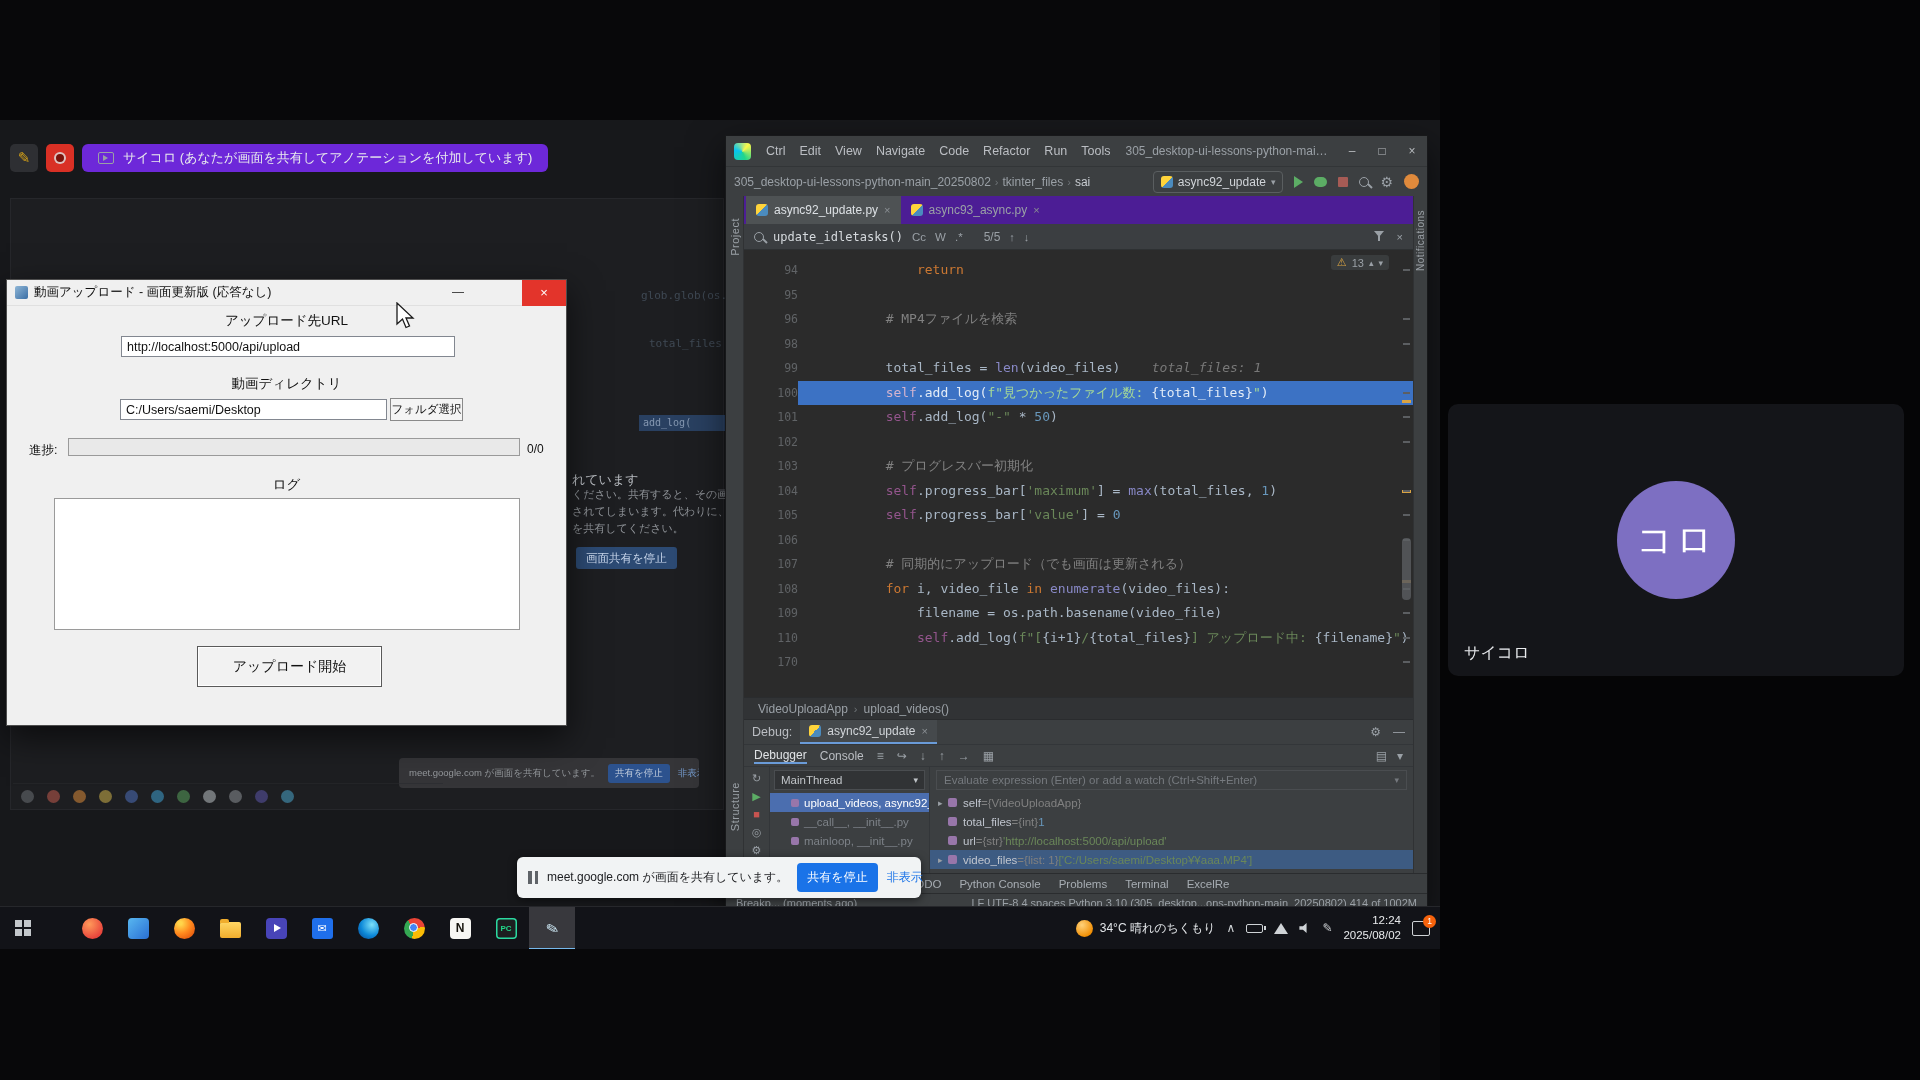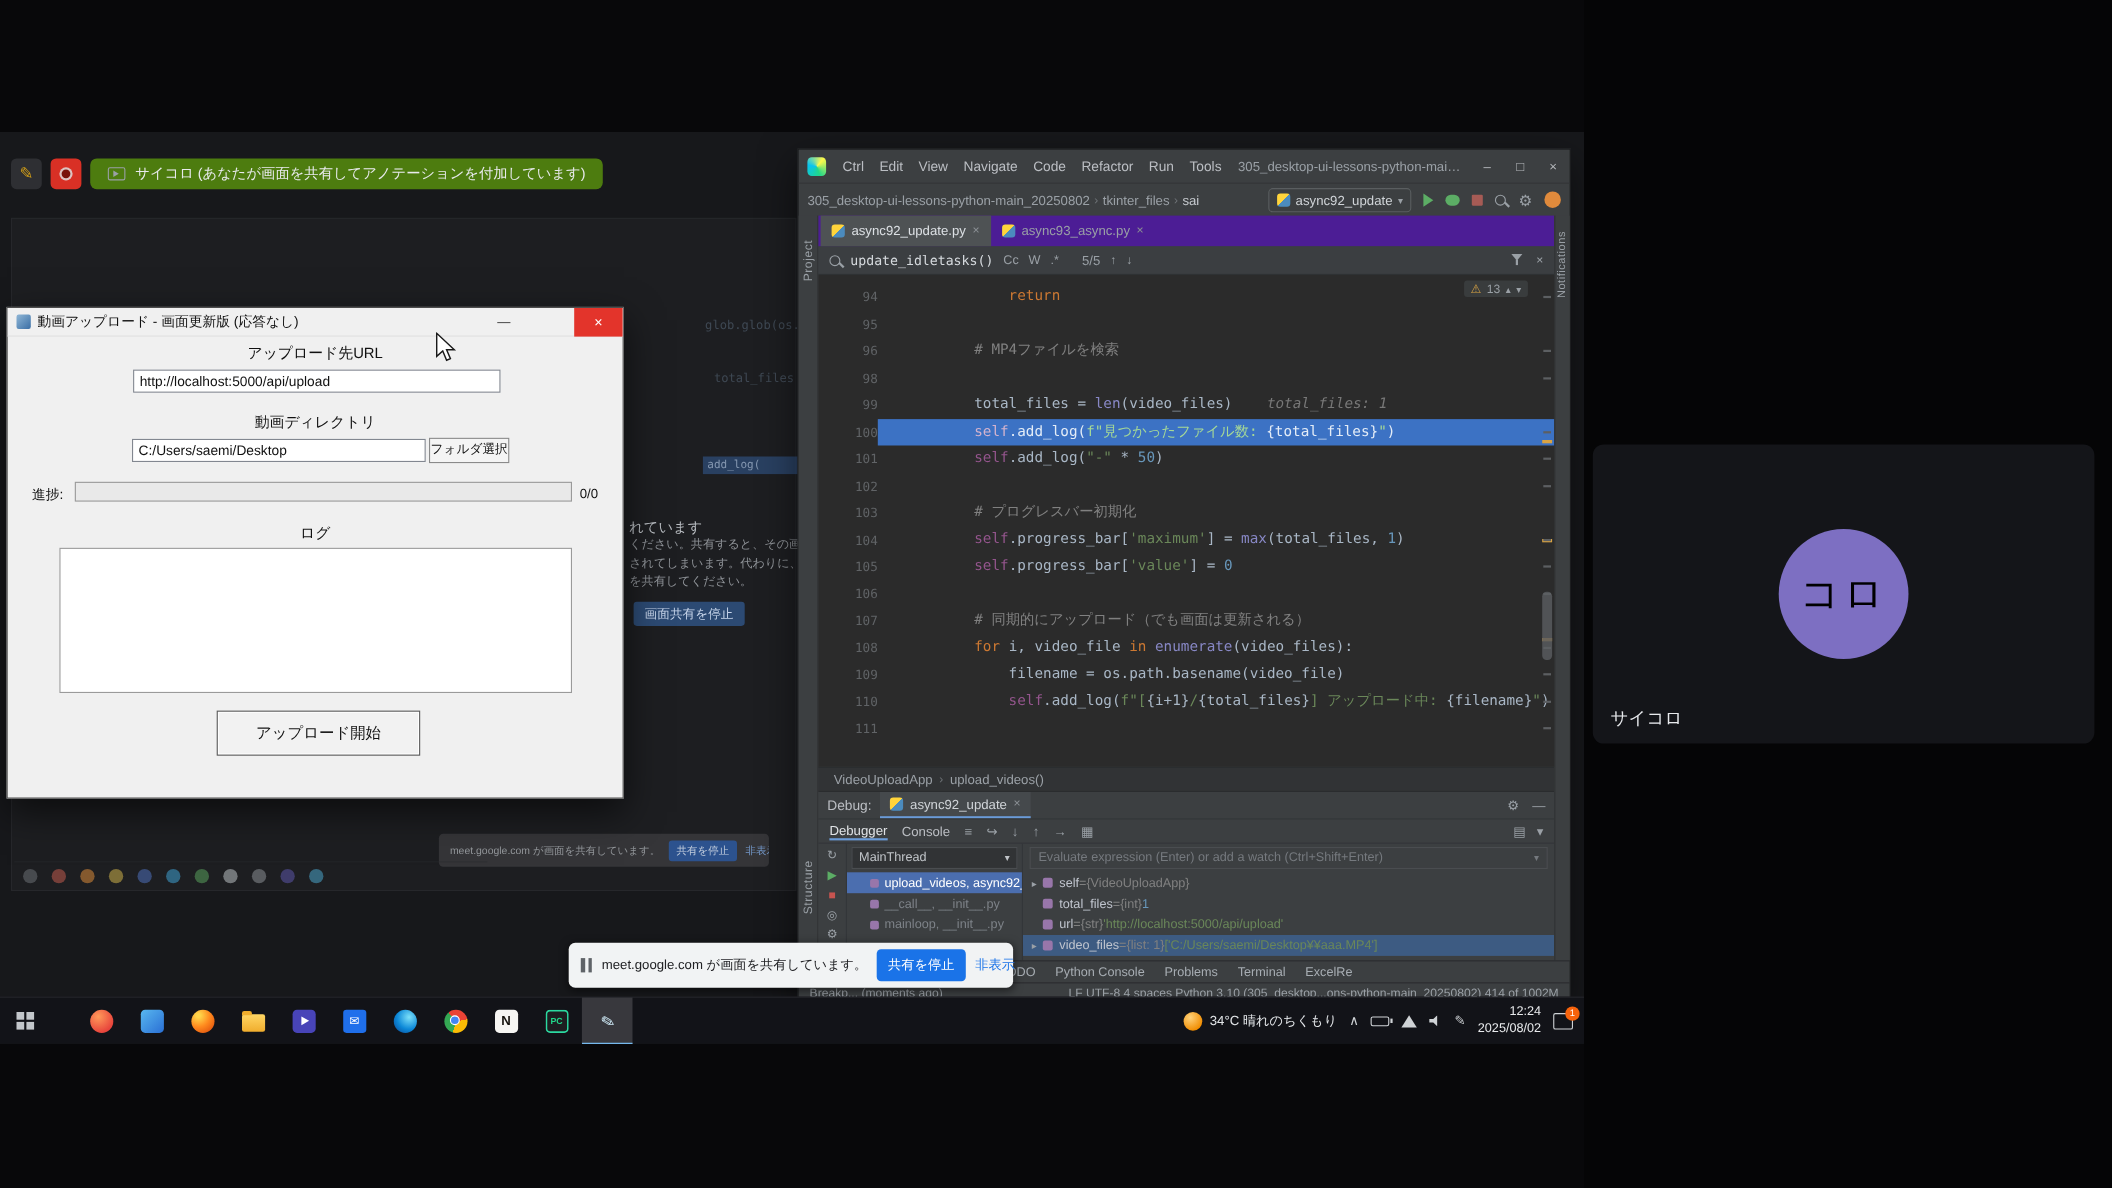--- a/index.html
+++ b/index.html
@@ -10,21 +10,21 @@
 #stage{position:absolute;inset:0;width:1920px;height:1080px;background:#08080a;overflow:hidden;}
 #desktop{left:0;top:120px;width:1440px;height:829px;background:#17181b;overflow:hidden;}
 #right-panel{left:1440px;top:0;width:480px;height:1080px;background:#050506;}
 
 
 #anno{left:10px;top:24px;height:28px;display:flex;align-items:center;gap:8px;z-index:5;}
 .anno-sq{width:28px;height:28px;border-radius:5px;background:#2e2f33;display:flex;align-items:center;justify-content:center;}
 .anno-pen{color:#d4a017;font-size:15px;}
 .anno-rec{background:#d93025;}
 .anno-rec-inner{width:12px;height:12px;border-radius:50%;background:#7a130b;border:2px solid rgba(255,255,255,.75);}
-.anno-pill{height:28px;background:#4d7c0f;border-radius:6px;display:flex;align-items:center;gap:9px;padding:0 16px;color:#e8eaed;font-size:13px;white-space:nowrap;}
+.anno-pill{height:28px;background:#6d28d9;border-radius:6px;display:flex;align-items:center;gap:9px;padding:0 16px;color:#e8eaed;font-size:13px;white-space:nowrap;}
 .present-ico{width:16px;height:12px;border:1.5px solid #9aa0a6;border-radius:2px;position:relative;flex:none;}
 .present-ico::after{content:"";position:absolute;left:4px;top:1.5px;border:3px solid transparent;border-left:5px solid #9aa0a6;}
 
 
 #ghost{left:10px;top:78px;width:714px;height:612px;background:#1d1e21;border:1px solid #26272b;z-index:1;}
 .gfrag{position:absolute;font:11px "DejaVu Sans Mono",monospace;color:rgba(140,168,198,.30);white-space:nowrap;}
 #gfrag-bar{left:628px;top:216px;width:92px;height:16px;background:rgba(60,114,196,.40);color:rgba(205,220,240,.55);font:10px/16px "DejaVu Sans Mono",monospace;padding-left:4px;overflow:hidden;}
 #ghost-big{left:561px;top:272px;font-size:13px;color:#b9bdc2;}
 .ghost-line{position:absolute;left:561px;font-size:11px;color:#8e9297;white-space:nowrap;}
 #ghost-stop{left:565px;top:348px;height:22px;padding:0 10px;background:#2c4a73;color:#c7d5ea;font-size:11.5px;border-radius:3px;display:flex;align-items:center;white-space:nowrap;}
@@ -196,21 +196,21 @@
 .ico-battery::after{content:"";position:absolute;right:-3.4px;top:1.5px;width:2px;height:4px;background:#cfd3d6;}
 .ico-wifi{width:0;height:0;border-left:7px solid transparent;border-right:7px solid transparent;border-bottom:11px solid #cfd3d6;}
 .ico-speaker{width:12px;height:11px;background:#cfd3d6;clip-path:polygon(0 35%,30% 35%,60% 5%,60% 95%,30% 65%,0 65%);}
 #tray-clock{text-align:right;font-size:11.5px;color:#e8eaec;line-height:1.3;white-space:nowrap;}
 #tray-notif{width:18px;height:15px;border:1.4px solid #cfd3d6;border-radius:2px;position:relative;}
 #tray-badge{position:absolute;right:-7px;top:-7px;width:13px;height:13px;border-radius:50%;background:#f7630c;color:#fff;font-size:8.5px;display:flex;align-items:center;justify-content:center;}
 
 
 #tile{position:absolute;left:8px;top:404px;width:456px;height:272px;background:#141519;border-radius:10px;}
 #avatar{position:absolute;left:50%;top:50%;transform:translate(-50%,-50%);width:118px;height:118px;border-radius:50%;background:#7d6fc2;display:flex;align-items:center;justify-content:center;}
-#avatar span{font-size:36px;color:#000000;letter-spacing:3px;}
+#avatar span{font-size:36px;color:#ffffff;letter-spacing:3px;}
 #tile-name{position:absolute;left:16px;bottom:12px;font-size:16px;color:#e8eaed;}
 
 #cursor{z-index:60;}
 </style>
 </head>
 <body>
 
 <div id="stage">
 
   <div id="desktop" class="ab">
@@ -389,21 +389,21 @@
                 </div>
                 <div class="code-line">
                   <span class="ln">109</span>
                   <span class="code-text"><span class="tk-p">            filename = os.path.basename(video_file)</span></span>
                 </div>
                 <div class="code-line">
                   <span class="ln">110</span>
                   <span class="code-text"><span class="tk-p">            </span><span class="tk-s">self</span><span class="tk-p">.add_log(</span><span class="tk-str">f"[</span><span class="tk-p">{i+1}</span><span class="tk-str">/</span><span class="tk-p">{total_files}</span><span class="tk-str">] アップロード中: </span><span class="tk-p">{filename}</span><span class="tk-str">"</span><span class="tk-p">)</span></span>
                 </div>
                 <div class="code-line">
-                  <span class="ln">111</span>
+                  <span class="ln">170</span>
                   <span class="code-text"></span>
                 </div>
               </div>
             <div id="pc-inspect">
               <span id="insp-warn">⚠</span>
               <span>13</span>
               <span style="font-size:9px;">▴</span>
               <span style="font-size:9px;">▾</span>
             </div>
             <div id="pc-stripe">

